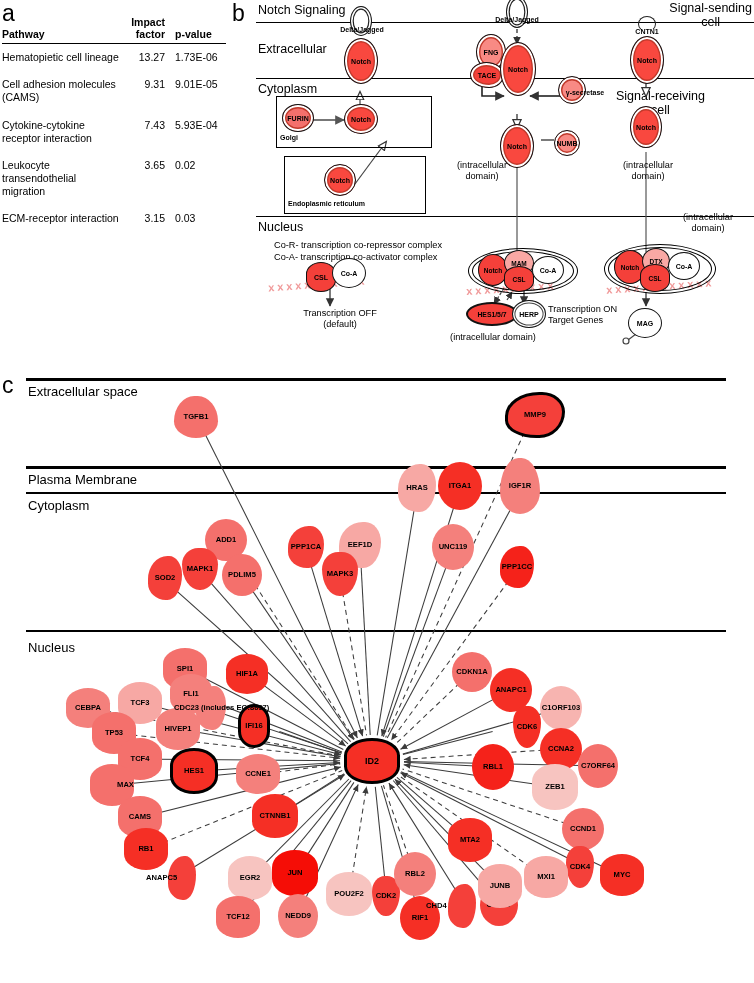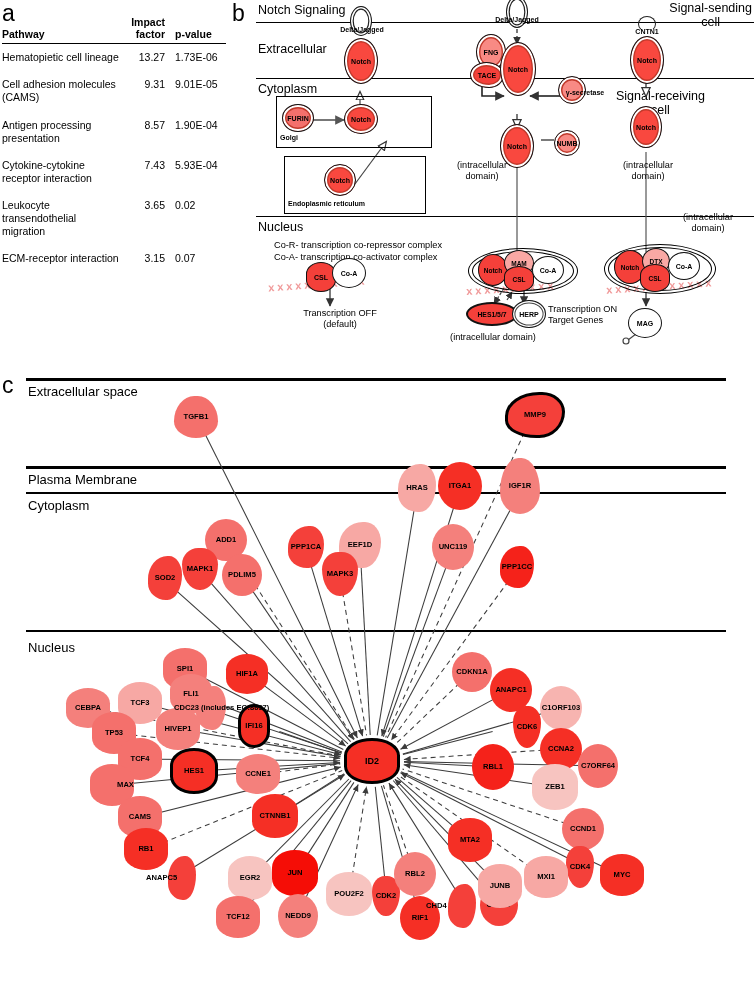--- a/index.html
+++ b/index.html
@@ -90,38 +90,33 @@
           <td style="padding-left: 0px;">Hematopietic cell lineage</td>
           <td class="num">13.27</td>
           <td class="pv">1.73E-06</td>
         </tr>
         <tr>
           <td style="padding-left: 0px;">Cell adhesion molecules (CAMS)</td>
           <td class="num">9.31</td>
           <td class="pv">9.01E-05</td>
         </tr>
         <tr>
-          <td style="padding-left: 0px;">Antigen processing presentation</td>
-          <td class="num">8.57</td>
-          <td class="pv">1.90E-04</td>
-        </tr>
-        <tr>
           <td style="padding-left: 0px;">Cytokine-cytokine receptor interaction</td>
           <td class="num">7.43</td>
           <td class="pv">5.93E-04</td>
         </tr>
         <tr>
           <td style="padding-left: 0px;">Leukocyte transendothelial migration</td>
           <td class="num">3.65</td>
           <td class="pv">0.02</td>
         </tr>
         <tr>
           <td style="padding-left: 0px;">ECM-receptor interaction</td>
           <td class="num">3.15</td>
-          <td class="pv">0.07</td>
+          <td class="pv">0.03</td>
         </tr>
       </tbody>
   </table>
 </div>
 
 <div id="panel-b" class="abs">
   <div class="panel-letter abs" style="left:0px; top:2px;">b</div>
   <div class="zone-label" style="left:26px; top:3px; font-size:12.5px;">Notch Signaling</div>
 
   <div class="abs" style="right:2px; top:2px; font-size:12.5px; text-align:right; line-height:1.1;">

